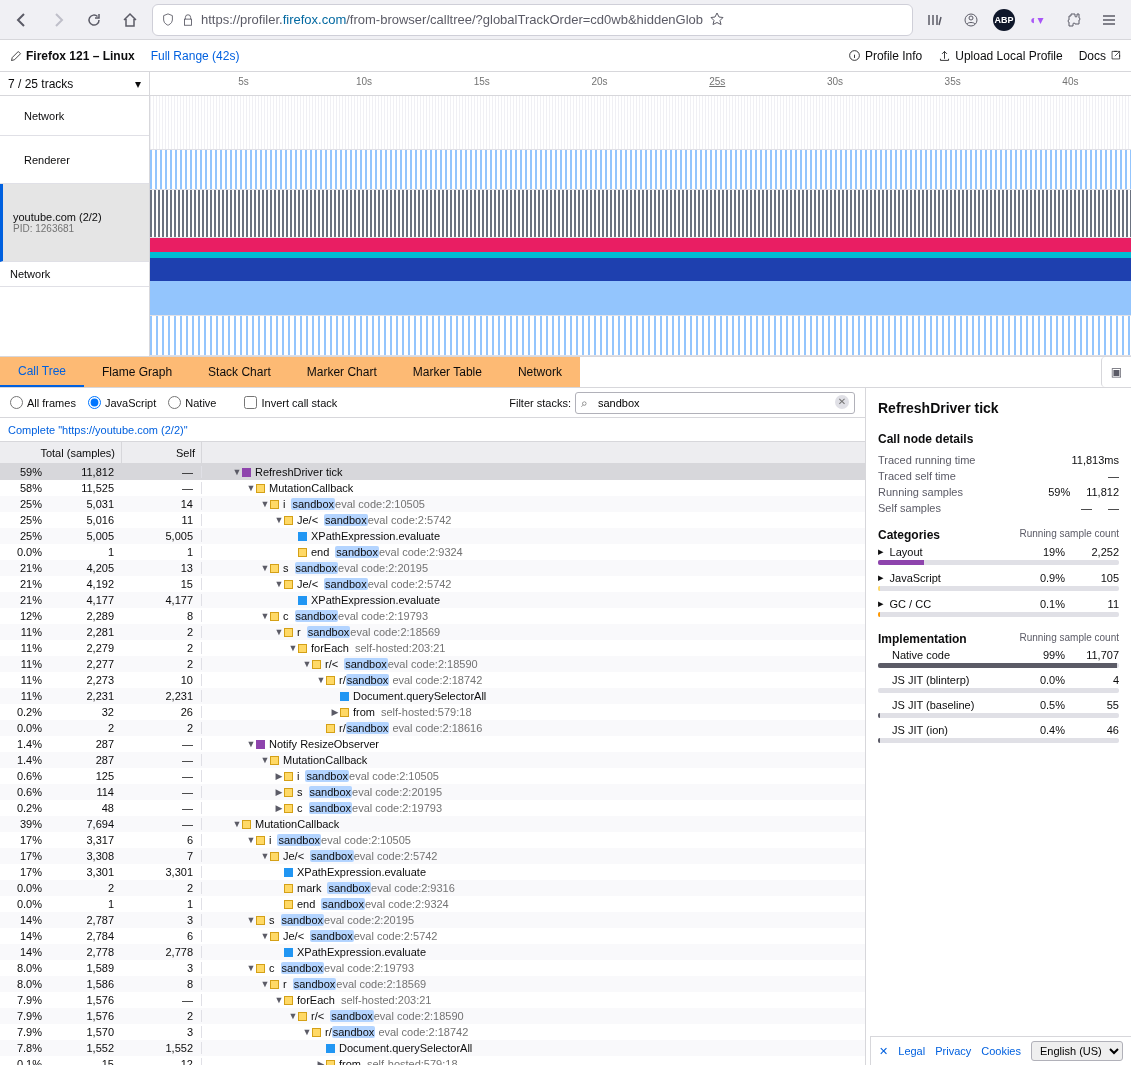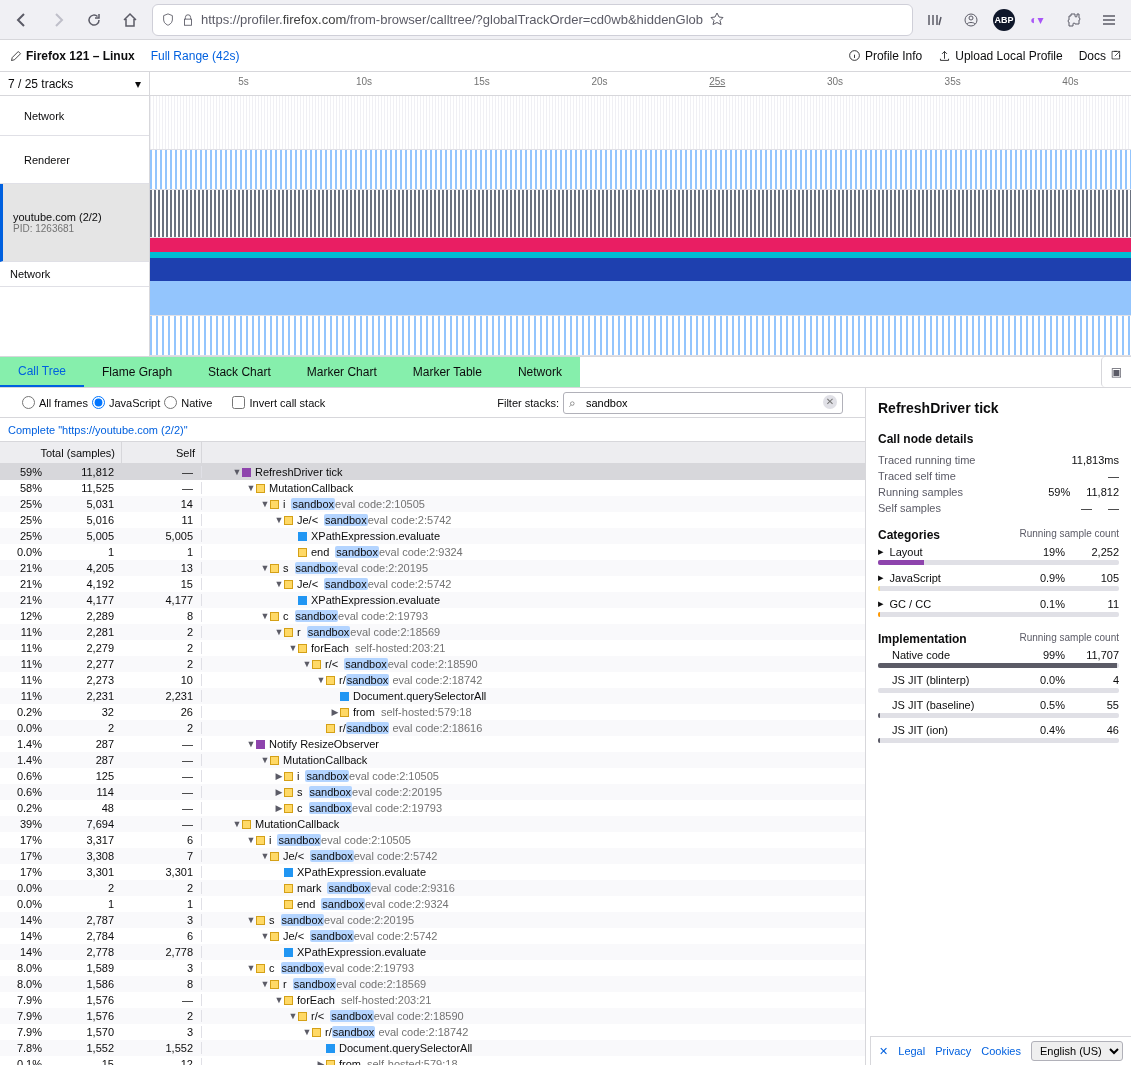--- a/index.html
+++ b/index.html
@@ -2,21 +2,21 @@
 <html><head>
 <meta charset="utf-8">
 <style>
 * { box-sizing: border-box; margin: 0; padding: 0; }
 body { font-family: -apple-system, BlinkMacSystemFont, "Segoe UI", sans-serif; font-size: 12px; color: #0c0c0d; background: #fff; width: 1131px; }
 .browser-toolbar { height: 40px; background: #f0f0f4; border-bottom: 1px solid #d7d7db; display: flex; align-items: center; padding: 0 8px; gap: 8px; }
 .tb-btn { width: 28px; height: 28px; display: flex; align-items: center; justify-content: center; border-radius: 4px; color: #5b5b66; cursor: pointer; }
 .tb-btn.disabled { color: #bfbfc9; }
 .url-bar { flex: 1; height: 32px; background: #fff; border: 1px solid #cfcfd8; border-radius: 6px; display: flex; align-items: center; padding: 0 8px; gap: 6px; font-size: 13px; color: #5b5b66; overflow: hidden; }
 .url-text { white-space: nowrap; overflow: hidden; }
-.url-text .domain-bold { color: #404040; }
+.url-text .domain-bold { color: #0369a1; }
 .abp-badge { width: 22px; height: 22px; background: #0f172a; color: #fff; border-radius: 50%; font-size: 9px; font-weight: bold; display: flex; align-items: center; justify-content: center; }
 .profiler-header { height: 32px; background: #fff; border-bottom: 1px solid #d7d7db; display: flex; align-items: center; padding: 0 10px; gap: 16px; font-size: 12px; }
 .profiler-title { display: flex; align-items: center; gap: 4px; font-weight: 600; }
 .fr-link { color: #0060df; }
 .spacer { flex: 1; }
 .hdr-link { display: flex; align-items: center; gap: 4px; color: #0c0c0d; }
 .tracks-bar { height: 24px; background: #fff; border-bottom: 1px solid #d7d7db; display: flex; }
 .tracks-label { width: 150px; padding: 0 8px; display: flex; align-items: center; justify-content: space-between; border-right: 1px solid #d7d7db; }
 .time-ruler { flex: 1; position: relative; color: #737373; font-size: 10px; }
 .time-tick { position: absolute; top: 4px; }
@@ -29,26 +29,26 @@
 .track-label.sel { background: #e5e5e5; border-left: 3px solid #0060df; }
 .track-label.h78 { height: 78px; }
 .track-label .pid { color: #737373; font-size: 10px; }
 .track-viz { flex: 1; background: #fff; overflow: hidden; }
 .viz-row { border-bottom: 1px solid #e0e0e6; position: relative; background: repeating-linear-gradient(90deg, #f0f0f4 0, #f0f0f4 1px, transparent 1px, transparent 3px); }
 .viz-row.h54 { height: 54px; }
 .viz-row.h40 { height: 40px; background: repeating-linear-gradient(90deg, #93c5fd 0, #93c5fd 2px, #fff 2px, #fff 5px), repeating-linear-gradient(90deg, #60a5fa 0, #60a5fa 3px, transparent 3px, transparent 8px); }
 .viz-row.h48 { height: 48px; background: repeating-linear-gradient(90deg, #6b7280 0, #6b7280 2px, #fff 2px, #fff 4px); }
 .viz-row.h78 { height: 78px; background: linear-gradient(#e91e63 0 18%, #00bcd4 18% 26%, #1e40af 26% 56%, #93c5fd 56% 100%); }
 .viz-row.h40b { height: 40px; background: repeating-linear-gradient(90deg, #93c5fd 0, #93c5fd 2px, #fff 2px, #fff 6px); }
-.panel-tabs { height: 30px; background: #86efac; border-bottom: 1px solid #d7d7db; display: flex; align-items: stretch; }
+.panel-tabs { height: 30px; background: #fdba74; border-bottom: 1px solid #d7d7db; display: flex; align-items: stretch; }
 .ptab { padding: 0 18px; display: flex; align-items: center; font-size: 12px; color: #0c0c0d; cursor: pointer; }
 .ptab.active { border-bottom: 2px solid #0060df; color: #0060df; }
 .panel-layout { display: flex; height: 680px; }
 .left-panel { flex: 1; display: flex; flex-direction: column; border-right: 1px solid #d7d7db; }
-.left-controls { height: 30px; border-bottom: 1px solid #d7d7db; display: flex; align-items: center; padding: 0 22px; gap: 4px; font-size: 11px; }
+.left-controls { height: 30px; border-bottom: 1px solid #d7d7db; display: flex; align-items: center; padding: 0 10px; gap: 12px; font-size: 11px; }
 .left-controls label { display: flex; align-items: center; gap: 4px; }
 .filter-box { display: flex; align-items: center; gap: 4px; margin-left: auto; }
 .filter-input { width: 280px; height: 22px; border: 1px solid #b1b1b9; border-radius: 3px; padding: 0 20px 0 22px; font-size: 11px; background: #fff; }
 .search-icon-wrap { position: relative; }
 .search-icon-wrap .si { position: absolute; left: 6px; top: 4px; color: #737373; font-size: 12px; }
 .search-icon-wrap .ci { position: absolute; right: 6px; top: 3px; color: #737373; background: #e0e0e6; border-radius: 50%; width: 14px; height: 14px; display: flex; align-items: center; justify-content: center; font-size: 10px; }
 .complete-bar { height: 24px; border-bottom: 1px solid #d7d7db; padding: 0 8px; display: flex; align-items: center; color: #0060df; font-size: 11px; }
 .tree-header { height: 22px; background: #ededf0; border-bottom: 1px solid #d7d7db; display: flex; font-size: 11px; }
 .th-col { border-right: 1px solid #d7d7db; display: flex; align-items: center; justify-content: flex-end; padding: 0 6px; }
 .col-total { width: 122px; }

